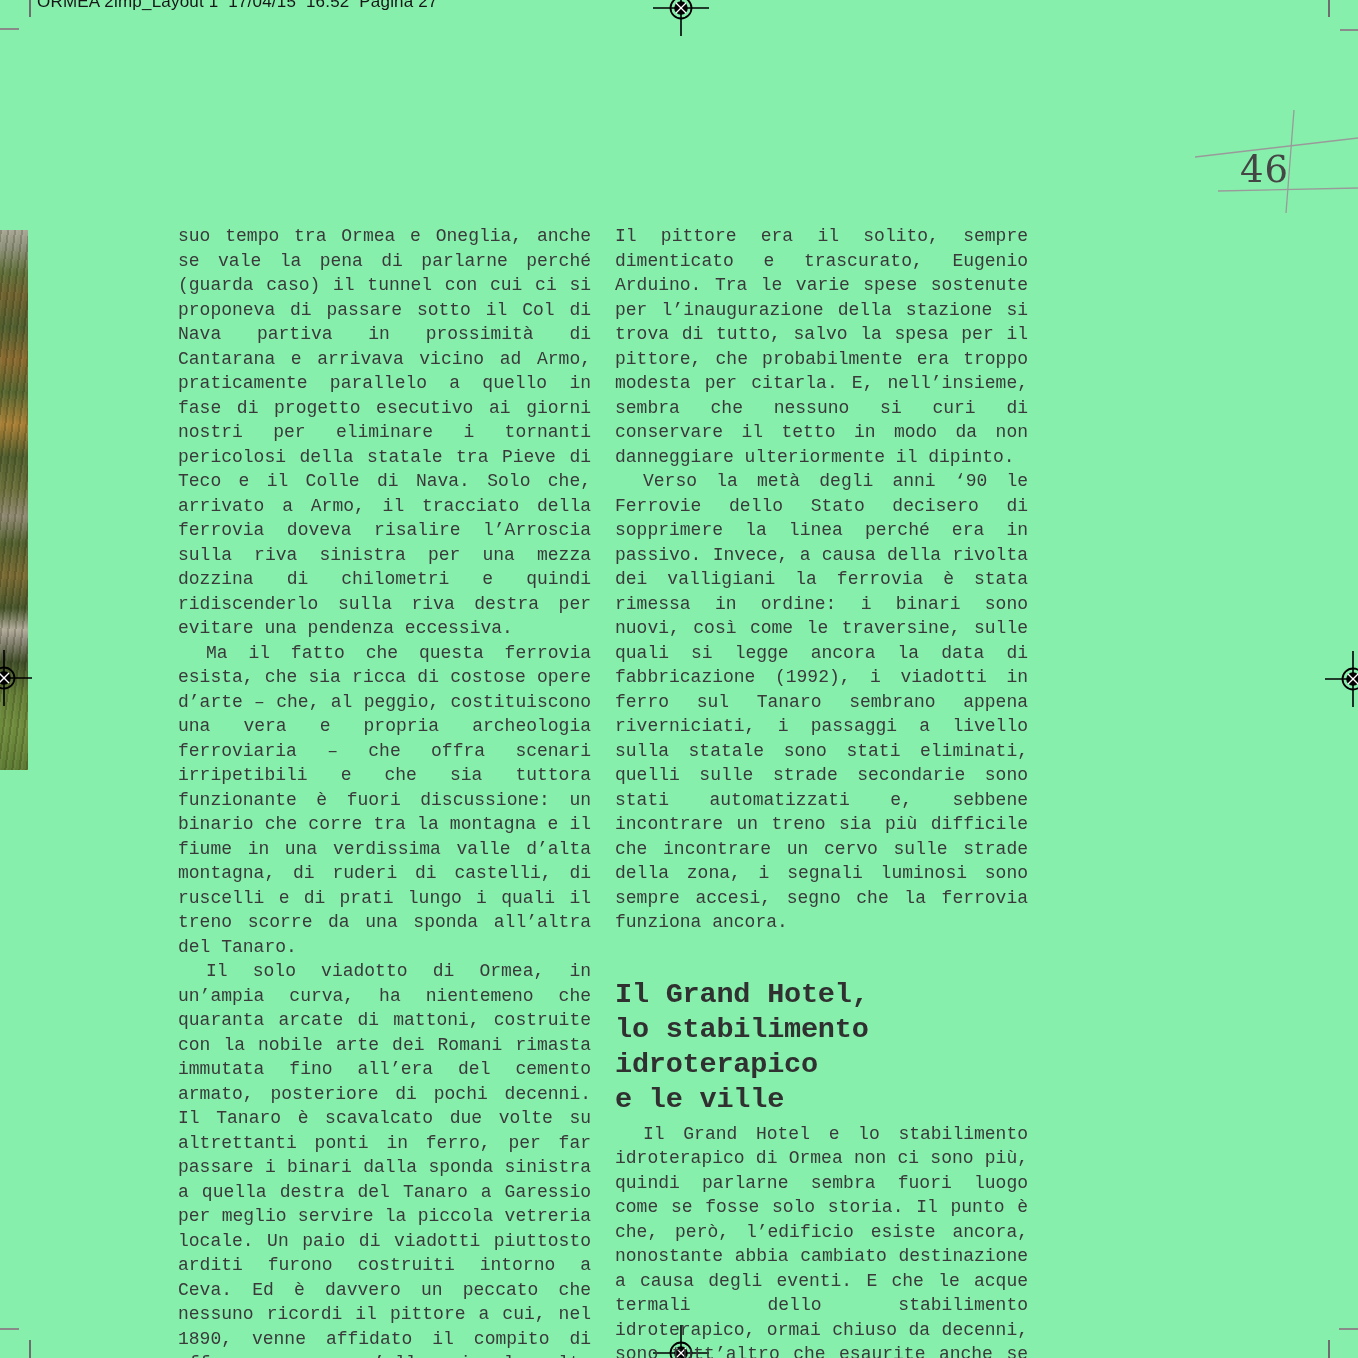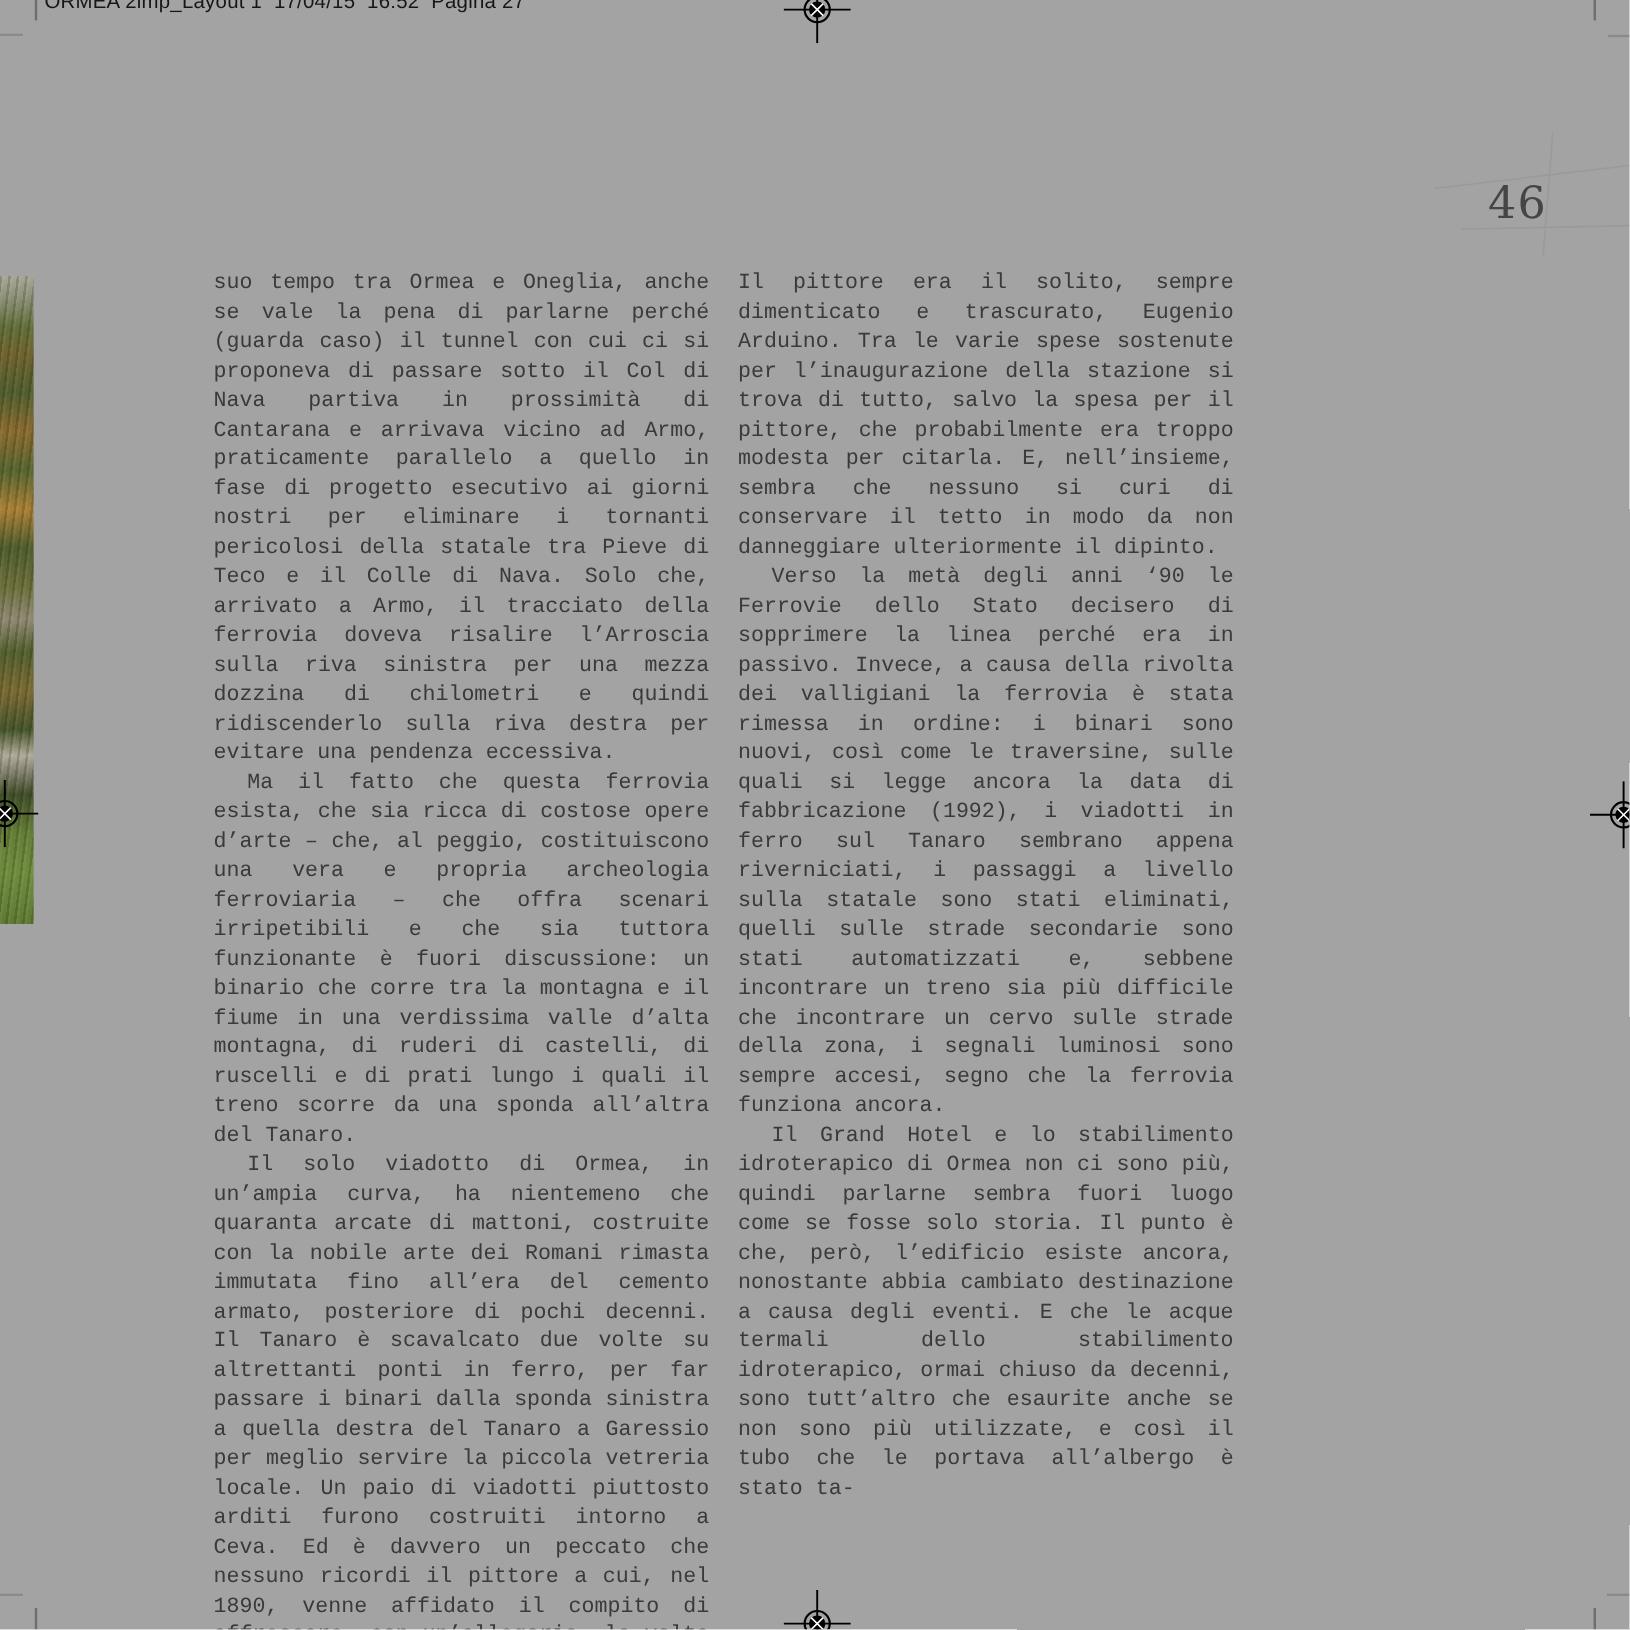--- a/index.html
+++ b/index.html
@@ -1,19 +1,19 @@
 <!DOCTYPE html>
 <html lang="it"><head>
 <meta charset="utf-8">
 <style>
   html,body{margin:0;padding:0;background:#ffffff;}
   .page{
     position:relative;
     width:1358px;height:1358px;
-    background:#a3a3a3;
+    background:#86efac;
     overflow:hidden;
     font-family:"Liberation Sans", sans-serif;
   }
   
   .slug{
     position:absolute;left:37px;top:-8px;
     font-size:17px;color:#161616;white-space:pre;
     letter-spacing:.2px;
   }
   
@@ -119,16 +119,19 @@
 
   <div class="col col-left">
     <p>suo tempo tra Ormea e Oneglia, anche se vale la pena di parlarne perché (guarda caso) il tunnel con cui ci si proponeva di passare sotto il Col di Nava partiva in prossimità di Cantarana e arrivava vicino ad Armo, praticamente parallelo a quello in fase di progetto esecutivo ai giorni nostri per eliminare i tornanti pericolosi della statale tra Pieve di Teco e il Colle di Nava. Solo che, arrivato a Armo, il tracciato della ferrovia doveva risalire l’Arroscia sulla riva sinistra per una mezza dozzina di chilometri e quindi ridiscenderlo sulla riva destra per evitare una pendenza eccessiva.</p>
     <p class="indent">Ma il fatto che questa ferrovia esista, che sia ricca di costose opere d’arte – che, al peggio, costituiscono una vera e propria archeologia ferroviaria – che offra scenari irripetibili e che sia tuttora funzionante è fuori discussione: un binario che corre tra la montagna e il fiume in una verdissima valle d’alta montagna, di ruderi di castelli, di ruscelli e di prati lungo i quali il treno scorre da una sponda all’altra del Tanaro.</p>
     <p class="indent">Il solo viadotto di Ormea, in un’ampia curva, ha nientemeno che quaranta arcate di mattoni, costruite con la nobile arte dei Romani rimasta immutata fino all’era del cemento armato, posteriore di pochi decenni. Il Tanaro è scavalcato due volte su altrettanti ponti in ferro, per far passare i binari dalla sponda sinistra a quella destra del Tanaro a Garessio per meglio servire la piccola vetreria locale. Un paio di viadotti piuttosto arditi furono costruiti intorno a Ceva. Ed è davvero un peccato che nessuno ricordi il pittore a cui, nel 1890, venne affidato il compito di affrescare, con un’allegoria, la volta della stazione di Garessio quando fu inaugurata.</p>
   </div>
 
   <div class="col col-right">
     <p>Il pittore era il solito, sempre dimenticato e trascurato, Eugenio Arduino. Tra le varie spese sostenute per l’inaugurazione della stazione si trova di tutto, salvo la spesa per il pittore, che probabilmente era troppo modesta per citarla. E, nell’insieme, sembra che nessuno si curi di conservare il tetto in modo da non danneggiare ulteriormente il dipinto.</p>
     <p class="indent">Verso la metà degli anni ‘90 le Ferrovie dello Stato decisero di sopprimere la linea perché era in passivo. Invece, a causa della rivolta dei valligiani la ferrovia è stata rimessa in ordine: i binari sono nuovi, così come le traversine, sulle quali si legge ancora la data di fabbricazione (1992), i viadotti in ferro sul Tanaro sembrano appena riverniciati, i passaggi a livello sulla statale sono stati eliminati, quelli sulle strade secondarie sono stati automatizzati e, sebbene incontrare un treno sia più difficile che incontrare un cervo sulle strade della zona, i segnali luminosi sono sempre accesi, segno che la ferrovia funziona ancora.</p>
+    <h2 class="section-heading">Il Grand Hotel,
+lo stabilimento idroterapico
+e le ville</h2>
     <p class="indent">Il Grand Hotel e lo stabilimento idroterapico di Ormea non ci sono più, quindi parlarne sembra fuori luogo come se fosse solo storia. Il punto è che, però, l’edificio esiste ancora, nonostante abbia cambiato destinazione a causa degli eventi. E che le acque termali dello stabilimento idroterapico, ormai chiuso da decenni, sono tutt’altro che esaurite anche se non sono più utilizzate, e così il tubo che le portava all’albergo è stato ta-</p>
   </div>
 
 </div>
 
 </body></html>

